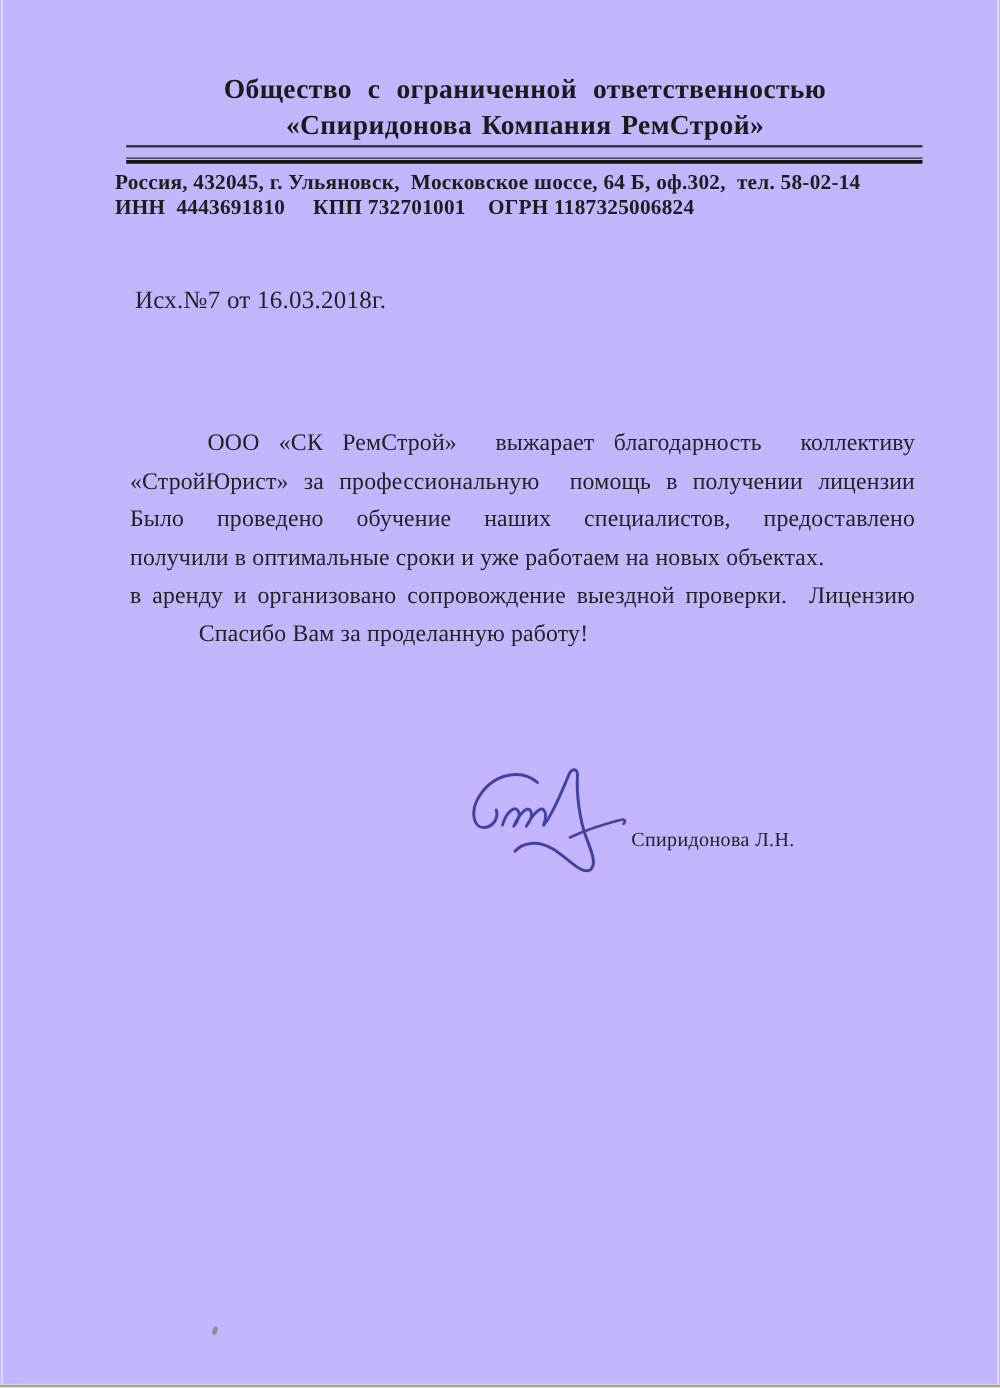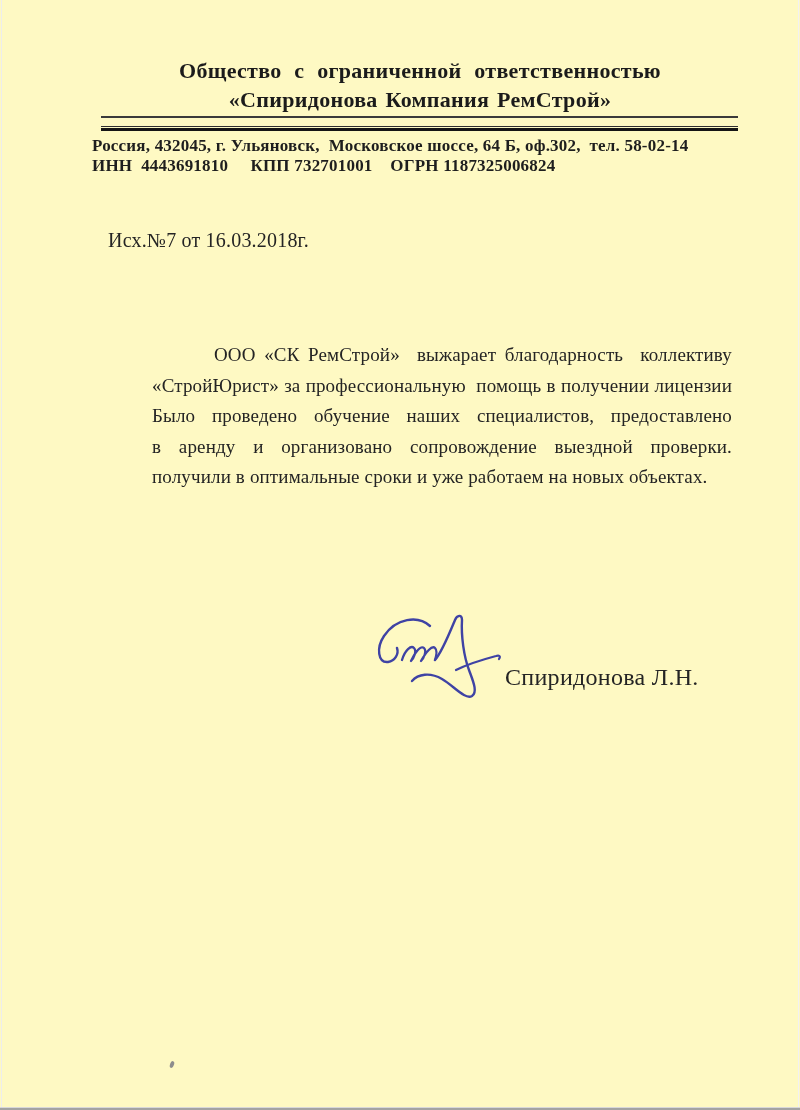--- a/index.html
+++ b/index.html
@@ -1,20 +1,20 @@
 <!DOCTYPE html>
 <html lang="ru"><head>
 <meta charset="utf-8">
 <title>Document</title>
 <style>
   html,body{margin:0;padding:0;background:#ffffff;}
   .page{
     position:relative;
     width:800px;height:1110px;
-    background:#fef9c3;
+    background:#c4b5fd;
     font-family:"Liberation Serif","DejaVu Serif",serif;
     color:#242424;
     overflow:hidden;
   }
   
   .edge-left{position:absolute;left:1px;top:0;width:1px;height:100%;background:#ededed;}
   .edge-right{position:absolute;right:1px;top:0;width:1px;height:100%;background:#f1f1f1;}
   .edge-bottom{position:absolute;left:0;bottom:0;width:100%;height:2px;background:#a3a3a3;}
   .edge-bottom-soft{position:absolute;left:0;bottom:2px;width:100%;height:1px;background:#d8d8d8;}
   .speck{position:absolute;left:170px;top:1061px;width:4px;height:7px;background:#8d8d8d;border-radius:50%;transform:rotate(18deg);}
@@ -40,29 +40,29 @@
   }
   .address div{white-space:pre;}
 
   .outgoing{position:absolute;left:108px;top:229px;font-size:20px;color:#242424;letter-spacing:0.2px;}
 
   
   .body-block{
     position:absolute;left:104px;top:340px;width:628px;
     font-size:19px;line-height:30.6px;color:#242424;letter-spacing:0.15px;
   }
-  .bline{white-space:pre-wrap;height:30.6px;overflow:hidden;text-align:justify;margin-left:48px;}
+  .bline{white-space:pre-wrap;height:30.6px;overflow:hidden;text-align:justify;}
   .bline.just{text-align-last:justify;}
   .bline.indent{text-indent:62px;}
   .bline.indent-sm{text-indent:55px;}
   .bline.plain{text-align:left;}
 
   
   .sign-title{position:absolute;left:100px;top:658px;font-size:21px;letter-spacing:0.4px;color:#242424;}
-  .sign-name{position:absolute;left:505px;top:664px;font-size:24px;letter-spacing:0.3px;color:#242424;}
+  .sign-name{position:absolute;left:505px;top:664px;font-size:16px;letter-spacing:0.3px;color:#242424;}
   .signature-svg{position:absolute;left:366px;top:610px;width:150px;height:100px;}
 </style>
 </head>
 <body>
 
 <div class="page">
 
   <div class="edge-left"></div>
   <div class="edge-right"></div>
   <div class="edge-bottom-soft"></div>
@@ -84,22 +84,23 @@
     <div>Россия, 432045, г. Ульяновск,  Московское шоссе, 64 Б, оф.302,  тел. 58-02-14</div>
     <div>ИНН  4443691810     КПП 732701001    ОГРН 1187325006824</div>
   </div>
 
   <div class="outgoing">Исх.№7 от 16.03.2018г.</div>
 
   <div class="body-block">
     <div class="bline just indent">ООО «СК РемСтрой»  выжарает благодарность  коллективу</div>
     <div class="bline just">«СтройЮрист» за профессиональную  помощь в получении лицензии МЧС.</div>
     <div class="bline just">Было проведено обучение наших специалистов, предоставлено оборудование</div>
+    <div class="bline plain">получили в оптимальные сроки и уже работаем на новых объектах.</div>
     <div class="bline just">в аренду и организовано сопровождение выездной проверки.  Лицензию</div>
-    <div class="bline plain">получили в оптимальные сроки и уже работаем на новых объектах.</div>
+    <div class="bline plain indent-sm">Спасибо Вам за проделанную работу!</div>
   </div>
 
 
   <svg class="signature-svg" viewBox="0 0 150 100" xmlns="http://www.w3.org/2000/svg" fill="none">
     <path stroke-width="2.4" stroke-linecap="round" stroke-linejoin="round" d="M64,16 C52,5 30,8 18,26 C10,38 12,53 22,52 C29,51 33,44 31,38" stroke="#3f43a4"></path>
     <path stroke-width="2.3" stroke-linecap="round" stroke-linejoin="round" d="M36,50 C39,40 45,35 48,38 C51,41 48,48 45,51 C49,42 55,35 58,38 C61,41 58,48 55,51 C60,42 66,35 69,38 C72,41 70,47 69,50" stroke="#3f43a4"></path>
     <path stroke-width="2.4" stroke-linecap="round" stroke-linejoin="round" d="M69,50 C76,42 84,22 89,10 C91,5 96,4 96,10 C95,26 98,47 103,60 C107,71 112,82 106,86 C99,90 88,76 76,69 C64,62 52,64 46,71" stroke="#3f43a4"></path>
     <path stroke-width="2.2" stroke-linecap="round" stroke-linejoin="round" d="M90,60 C100,55 115,50 130,46 C133,45 135,46 133,49" stroke="#3f43a4"></path>
   </svg>
 

